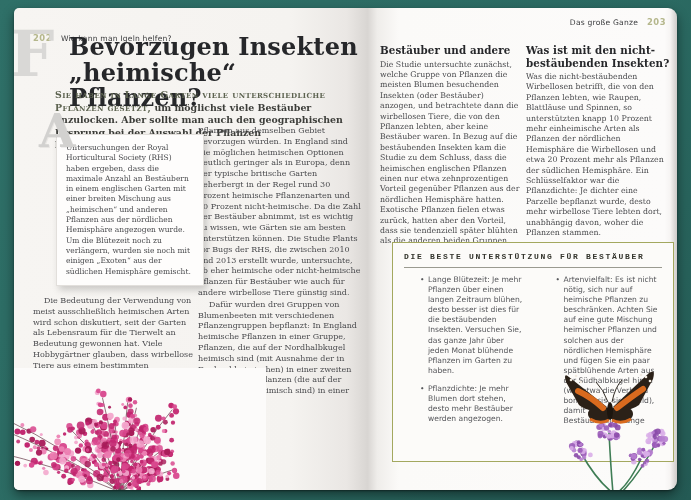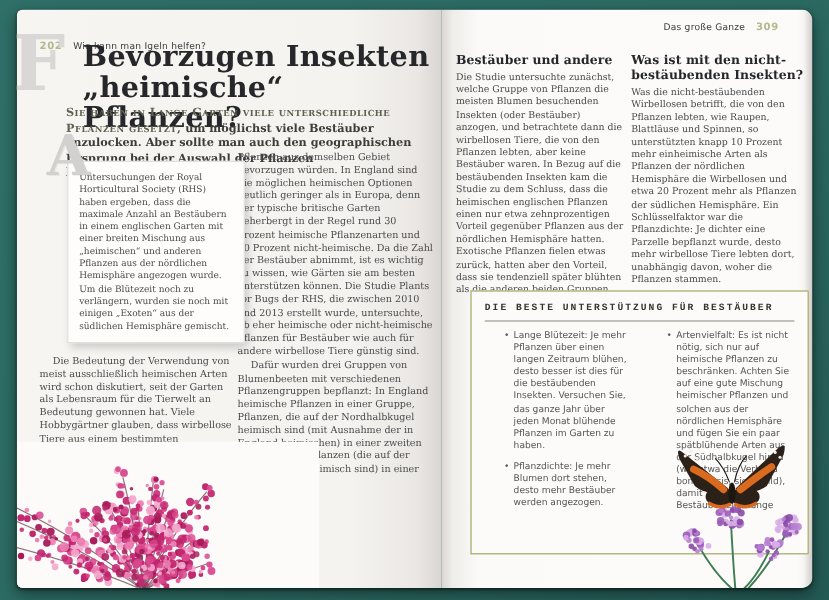--- a/index.html
+++ b/index.html
@@ -14,21 +14,21 @@
   .page-right{left:354px;width:309px;background:linear-gradient(90deg,#d9d6d3 0%,#efedea 3%,#fbfaf8 10%,#fcfbfa 96%,#efecea 100%);}
   .page-right::after{content:"";position:absolute;right:0;top:0;bottom:0;width:7px;
     background:linear-gradient(90deg,rgba(0,0,0,0) 0%,rgba(0,0,0,.14) 100%);pointer-events:none;}
 
   
   .hdr{position:absolute;top:9px;display:flex;align-items:baseline;gap:9px;
     font-family:"DejaVu Sans","Liberation Sans",sans-serif;font-size:7.6px;}
   .hdr .num{color:#b5b78c;font-weight:bold;font-size:8.4px;letter-spacing:.5px;}
   .hdr .sect{color:#3b3c3e;font-weight:normal;letter-spacing:.2px;}
   .hdr-left{left:19px;margin-top:16px;}
-  .hdr-right{right:28px;}
+  .hdr-right{right:11px;}
 
   
   .watermark-f{position:absolute;left:-5px;top:16px;font-size:64px;line-height:60px;
     font-weight:bold;color:#d9d8d6;z-index:0;}
   .l-title{position:absolute;left:55px;top:26px;width:300px;font-size:24px;line-height:25.5px;
     font-weight:bold;color:#26272a;letter-spacing:.2px;z-index:1;}
   .l-intro{position:absolute;left:41px;top:81px;width:298px;font-size:9.4px;line-height:12.6px;
     font-weight:bold;color:#3c3d39;z-index:1;}
   .l-intro .sc{font-variant:small-caps;color:#5d6350;letter-spacing:.4px;}
   .dropcap-a{position:absolute;left:25px;top:99px;font-size:47px;line-height:47px;
@@ -607,21 +607,21 @@
           <circle cx="153.14791565298276" cy="83.93795614215232" r="3.073396543972194" fill="#a81b59" opacity="0.955873849708587"></circle>
           <circle cx="104.30324079135572" cy="91.4061527545972" r="2.1579270476475356" fill="#a81b59" opacity="0.9646302223205567"></circle>
           <circle cx="157.62875387400965" cy="72.16139174099632" r="2.412067510187626" fill="#c2266f" opacity="0.9343115545343608"></circle>
           <circle cx="47.77883693100642" cy="81.00245228531215" r="2.8497812075540425" fill="#ec7eb2" opacity="0.997061105305329"></circle>
         </svg>
     </div>
 
     <div class="page page-right">
       <div class="hdr hdr-right">
         <span class="sect">Das große Ganze</span>
-        <span class="num">309</span>
+        <span class="num">203</span>
       </div>
       <div class="r-col r-col1">
         <h3>Bestäuber und andere</h3>
         <div>Die Studie untersuchte zunächst, welche Gruppe von Pflanzen die meisten Blumen besuchenden Insekten (oder Bestäuber) anzogen, und betrachtete dann die wirbellosen Tiere, die von den Pflanzen lebten, aber keine Bestäuber waren. In Bezug auf die bestäubenden Insekten kam die Studie zu dem Schluss, dass die heimischen englischen Pflanzen einen nur etwa zehnprozentigen Vorteil gegenüber Pflanzen aus der nördlichen Hemisphäre hatten. Exotische Pflanzen fielen etwas zurück, hatten aber den Vorteil, dass sie tendenziell später blühten als die anderen beiden Gruppen.</div>
       </div>
       <div class="r-col r-col2">
         <h3>Was ist mit den nicht-bestäubenden Insekten?</h3>
         <div>Was die nicht-bestäubenden Wirbellosen betrifft, die von den Pflanzen lebten, wie Raupen, Blattläuse und Spinnen, so unterstützten knapp 10 Prozent mehr einheimische Arten als Pflanzen der nördlichen Hemisphäre die Wirbellosen und etwa 20 Prozent mehr als Pflanzen der südlichen Hemisphäre. Ein Schlüsselfaktor war die Pflanzdichte: Je dichter eine Parzelle bepflanzt wurde, desto mehr wirbellose Tiere lebten dort, unabhängig davon, woher die Pflanzen stammen.</div>
       </div>
       <div class="tipbox">

